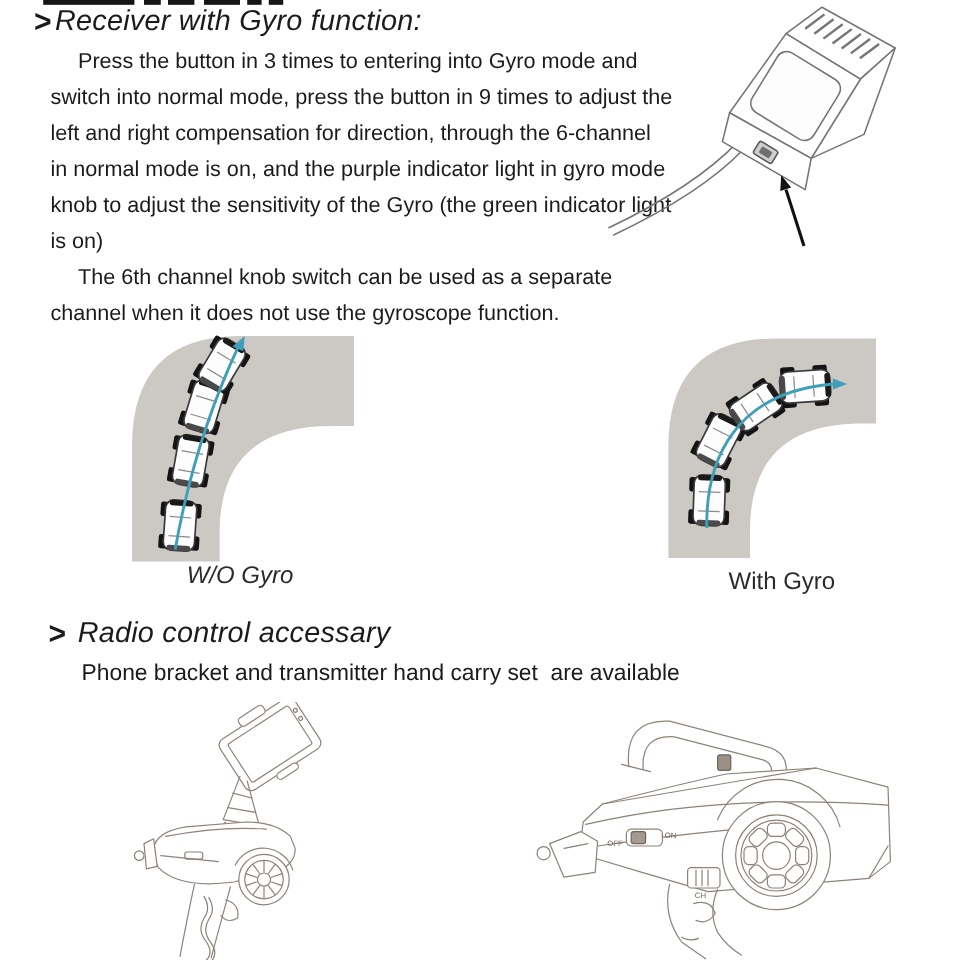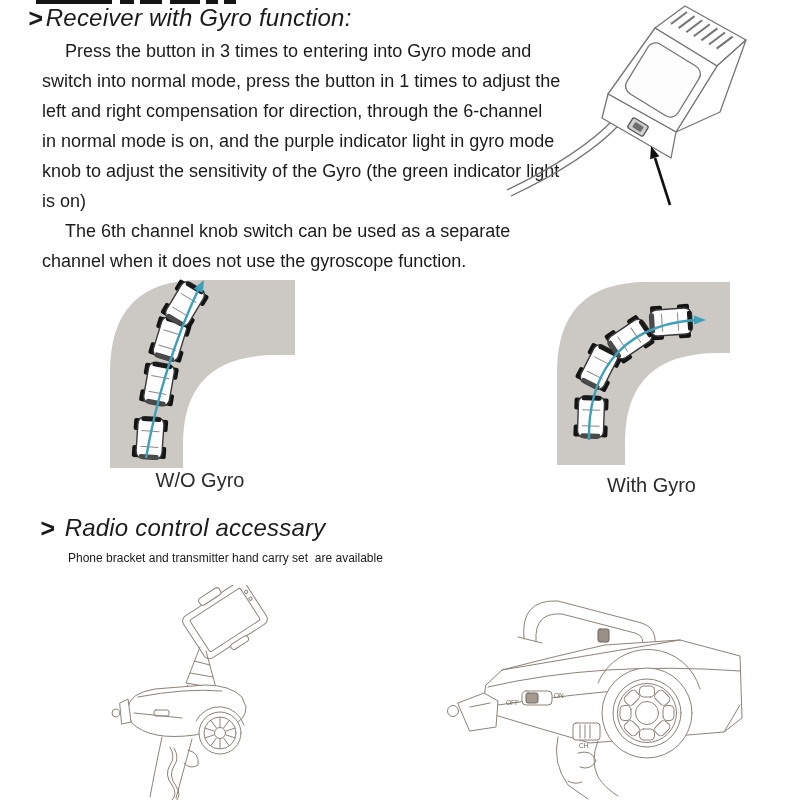--- a/index.html
+++ b/index.html
@@ -7,21 +7,21 @@
     width:800px;height:800px;position:relative;background:#ffffff;
     font-family:"Liberation Sans",sans-serif;color:#1b1b1b;overflow:hidden;
   }
   .t{white-space:pre-wrap;}
   .abs{position:absolute;}
   .h1{font-size:24px;line-height:26px;letter-spacing:.2px;font-style:italic;}
   .marker{font-size:25px;font-weight:700;display:inline-block;transform:scaleY(1.05);margin-right:3px;vertical-align:-1px;}
   .bodyline{height:30px;font-size:18px;line-height:28px;}
   .indent{padding-left:23px;}
   .caption{font-size:20px;color:#2b2b2b;}
-  .subtitle{font-size:12px;}
+  .subtitle{font-size:19px;}
   .dash{position:absolute;top:0;height:4px;background:#151515;}
   svg text{font-family:"Liberation Sans",sans-serif;}
 </style>
 </head>
 <body>
 
 <div>
   <div class="dash" style="left:36px;width:76px;"></div>
   <div class="dash" style="left:120px;width:14px;"></div>
   <div class="dash" style="left:140px;width:22px;"></div>
@@ -29,21 +29,21 @@
   <div class="dash" style="left:206px;width:12px;"></div>
   <div class="dash" style="left:224px;width:12px;"></div>
 </div>
 
 <div class="abs h1" style="left:28px;top:5px;">
   <span class="marker">&gt;</span><span class="t">Receiver with Gyro function:</span>
 </div>
 
 <div class="abs" style="left:42px;top:37px;width:575px;">
   <div class="bodyline indent t">Press the button in 3 times to entering into Gyro mode and</div>
-  <div class="bodyline t">switch into normal mode, press the button in 1 times to adjust the</div>
+  <div class="bodyline t">switch into normal mode, press the button in 9 times to adjust the</div>
   <div class="bodyline t">left and right compensation for direction, through the 6-channel</div>
   <div class="bodyline t">in normal mode is on, and the purple indicator light in gyro mode</div>
   <div class="bodyline t">knob to adjust the sensitivity of the Gyro (the green indicator light</div>
   <div class="bodyline t">is on)</div>
   <div class="bodyline indent t">The 6th channel knob switch can be used as a separate</div>
   <div class="bodyline t">channel when it does not use the gyroscope function.</div>
 </div>
 
 <svg class="abs" style="left:480px;top:0;" width="320" height="245" viewBox="0 0 320 245">
   <g stroke="#757575" stroke-width="1.3" fill="#ffffff" stroke-linejoin="round">
@@ -97,21 +97,21 @@
     </g>
   </defs>
   <path d="M30,196 L30,100 Q30,8 120,8 L215,8 L215,83 L196,83 Q103,83 103,172 L103,196 Z" fill="#ccc8c3"></path>
   <use href="#car" transform="translate(70,166) rotate(4)"></use>
   <use href="#car" transform="translate(79,112) rotate(10)"></use>
   <use href="#car" transform="translate(90,67) rotate(17)"></use>
   <use href="#car" transform="translate(105,32) rotate(31)"></use>
   <path d="M66,186 Q82,95 119,16" fill="none" stroke-width="2.4" stroke="#3f9fb8"></path>
   <polygon points="124,8 122.7,20.8 113.7,16.8" fill="#3f9fb8"></polygon>
 </svg>
-<div class="abs caption t" style="left:145px;top:469px;width:110px;text-align:center;">W/O Gyro</div>
+<div class="abs caption t" style="left:145px;top:469px;width:110px;text-align:center;font-style:italic;">W/O Gyro</div>
 
 <svg class="abs" style="left:528px;top:272px;" width="272" height="205" viewBox="0 0 272 205">
   <path d="M29,193 L29,100 Q29,10 119,10 L202,10 L202,81 L190,81 Q97,81 97,170 L97,193 Z" fill="#ccc8c3"></path>
   <use href="#car" transform="translate(63,145) rotate(2)"></use>
   <use href="#car" transform="translate(71,95) rotate(27)"></use>
   <use href="#car" transform="translate(102,67) rotate(56)"></use>
   <use href="#car" transform="translate(143,50) rotate(86)"></use>
   <path d="M61,168 C60,110 85,55 166,48" fill="none" stroke-width="2.4" stroke="#3f9fb8"></path>
   <polygon points="178,48 166,43.5 166,52.5" fill="#3f9fb8"></polygon>
 </svg>

